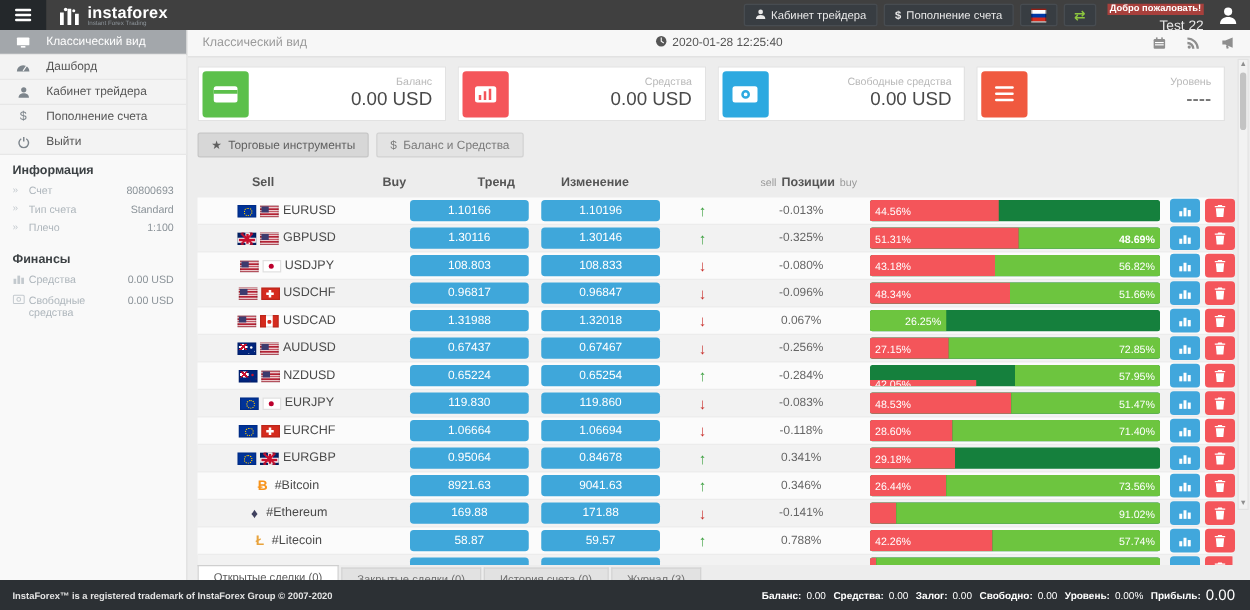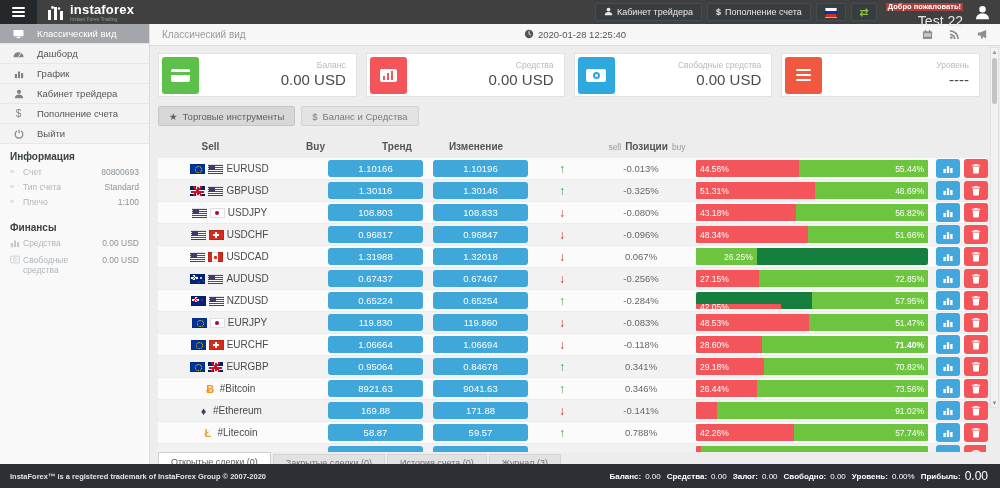--- a/index.html
+++ b/index.html
@@ -16,21 +16,21 @@
   .logo-tag{font-size:5px;color:#8d949a;margin-top:1px}
   .topbar-right{margin-left:auto;display:flex;align-items:center;gap:5px;padding-right:8px}
   .tb-btn{height:18px;background:#383d42;border:1px solid #474c51;border-radius:2px;color:#e9e9e9;
     font-size:9px;display:flex;align-items:center;gap:4px;padding:0 8px;cursor:pointer;white-space:nowrap}
   .tb-btn svg{flex:none}
   .flag-ru-box{width:30px;justify-content:center}
   .flag-ru{width:17px;height:11px;background:linear-gradient(#fff 0 33%,#0039a6 33% 66%,#d52b1e 66%);border:1px solid rgba(0,0,0,.3)}
   .exch{color:#8dc63f;font-size:11px;font-weight:bold;width:26px;justify-content:center}
   .welcome{text-align:right;line-height:1.15;margin-left:4px}
   .welcome-badge{display:inline-block;background:#a8403c;color:#fff;font-size:7.5px;padding:0 2px;font-weight:bold}
-  .welcome-user{font-size:14px;color:#e8e8e8}
+  .welcome-user{font-size:11px;color:#e8e8e8}
   .avatar{width:20px;height:20px;display:flex;align-items:center;justify-content:center;margin-left:4px;cursor:pointer}
   
   .sidebar{position:absolute;left:0;top:24px;bottom:24px;width:150px;background:#f9f9f9;border-right:1px solid #dcdcdc;z-index:4}
   .mi{display:flex;align-items:center;height:20px;border-bottom:1px solid #e7e7e7;font-size:9.5px;color:#555;cursor:pointer;background:#f3f3f3}
   .mi-ic{width:37px;text-align:center;color:#7d858c;font-size:10px;display:flex;justify-content:center}
   .mi.active{background:#a3a7ab;color:#fff}
   .mi.active .mi-ic{color:#fff}
   .side-sec{padding:7px 10px 2px 10px}
   .side-title{font-size:10px;font-weight:bold;color:#3c4144;margin-bottom:5px}
   .inforow{display:flex;align-items:flex-start;font-size:8.5px;color:#aeb6bc;margin-bottom:5px;line-height:1.2}
@@ -215,30 +215,20 @@
           <svg width="11" height="9" viewBox="0 0 12 9" fill="currentColor">
             <path d="M.5 8.5a5.5 5.5 0 0 1 11 0z"></path>
             <path d="M6 8 9 3.5" stroke="#f9f9f9" stroke-width="1"></path>
           </svg>
         </span>
         <span>Дашборд</span>
       </div>
       <div class="mi">
         <span class="mi-ic">
           <svg width="10" height="10" viewBox="0 0 12 12" fill="currentColor">
-            <rect x="1" y="6" width="2.6" height="5"></rect>
-            <rect x="4.7" y="3" width="2.6" height="8"></rect>
-            <rect x="8.4" y="5" width="2.6" height="6"></rect>
-          </svg>
-        </span>
-        <span>График</span>
-      </div>
-      <div class="mi">
-        <span class="mi-ic">
-          <svg width="10" height="10" viewBox="0 0 12 12" fill="currentColor">
             <circle cx="6" cy="3.4" r="2.5"></circle>
             <path d="M1 11c0-3 2.2-4.4 5-4.4S11 8 11 11z"></path>
           </svg>
         </span>
         <span>Кабинет трейдера</span>
       </div>
       <div class="mi">
         <span class="mi-ic">$</span>
         <span>Пополнение счета</span>
       </div>
@@ -422,21 +412,20 @@
           </div>
           <div class="tcell c-trend">
             <span class="trend up">↑</span>
           </div>
           <div class="tcell c-chg">
             <span class="chg">-0.013%</span>
           </div>
           <div class="tcell c-pos">
             <div class="posbar">
               <div class="seg seg-sell" style="width: 44.56%;">44.56%</div>
-              <div class="seg seg-buy" style="width: 55.44%;">55.44%</div>
             </div>
           </div>
           <div class="tcell c-act">
             <div class="act-btn act-chart">
               <svg width="12" height="11" viewBox="0 0 12 12" fill="#fff">
                 <rect x="1" y="6.5" width="2.6" height="4.5"></rect>
                 <rect x="4.7" y="3.5" width="2.6" height="7.5"></rect>
                 <rect x="8.4" y="5.5" width="2.6" height="5.5"></rect>
               </svg>
             </div>
@@ -463,21 +452,21 @@
           </div>
           <div class="tcell c-trend">
             <span class="trend up">↑</span>
           </div>
           <div class="tcell c-chg">
             <span class="chg">-0.325%</span>
           </div>
           <div class="tcell c-pos">
             <div class="posbar">
               <div class="seg seg-sell" style="width: 51.31%;">51.31%</div>
-              <div class="seg seg-buy" style="width: 48.69%;">48.69%</div>
+              <div class="seg seg-buy" style="width: 48.69%; font-weight: bold;">48.69%</div>
             </div>
           </div>
           <div class="tcell c-act">
             <div class="act-btn act-chart">
               <svg width="12" height="11" viewBox="0 0 12 12" fill="#fff">
                 <rect x="1" y="6.5" width="2.6" height="4.5"></rect>
                 <rect x="4.7" y="3.5" width="2.6" height="7.5"></rect>
                 <rect x="8.4" y="5.5" width="2.6" height="5.5"></rect>
               </svg>
             </div>
@@ -749,21 +738,21 @@
           </div>
           <div class="tcell c-trend">
             <span class="trend down">↓</span>
           </div>
           <div class="tcell c-chg">
             <span class="chg">-0.118%</span>
           </div>
           <div class="tcell c-pos">
             <div class="posbar">
               <div class="seg seg-sell" style="width: 28.6%;">28.60%</div>
-              <div class="seg seg-buy" style="width: 71.4%; font-weight: bold;">71.40%</div>
+              <div class="seg seg-buy" style="width: 71.4%;">71.40%</div>
             </div>
           </div>
           <div class="tcell c-act">
             <div class="act-btn act-chart">
               <svg width="12" height="11" viewBox="0 0 12 12" fill="#fff">
                 <rect x="1" y="6.5" width="2.6" height="4.5"></rect>
                 <rect x="4.7" y="3.5" width="2.6" height="7.5"></rect>
                 <rect x="8.4" y="5.5" width="2.6" height="5.5"></rect>
               </svg>
             </div>
@@ -790,21 +779,20 @@
           </div>
           <div class="tcell c-trend">
             <span class="trend up">↑</span>
           </div>
           <div class="tcell c-chg">
             <span class="chg">0.341%</span>
           </div>
           <div class="tcell c-pos">
             <div class="posbar">
               <div class="seg seg-sell" style="width: 29.18%;">29.18%</div>
-              <div class="seg seg-buy" style="width: 70.82%;">70.82%</div>
             </div>
           </div>
           <div class="tcell c-act">
             <div class="act-btn act-chart">
               <svg width="12" height="11" viewBox="0 0 12 12" fill="#fff">
                 <rect x="1" y="6.5" width="2.6" height="4.5"></rect>
                 <rect x="4.7" y="3.5" width="2.6" height="7.5"></rect>
                 <rect x="8.4" y="5.5" width="2.6" height="5.5"></rect>
               </svg>
             </div>

